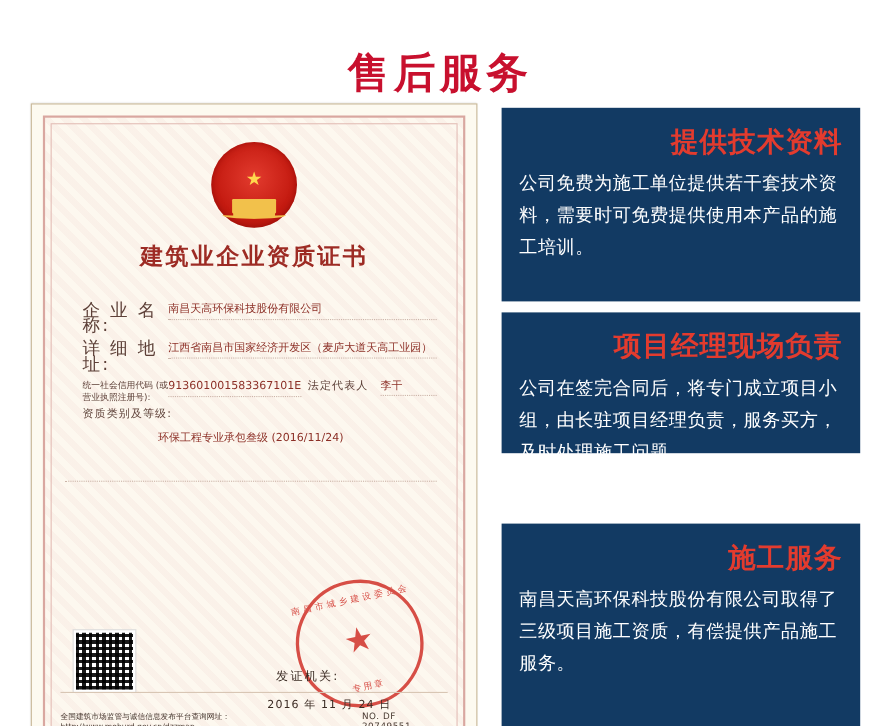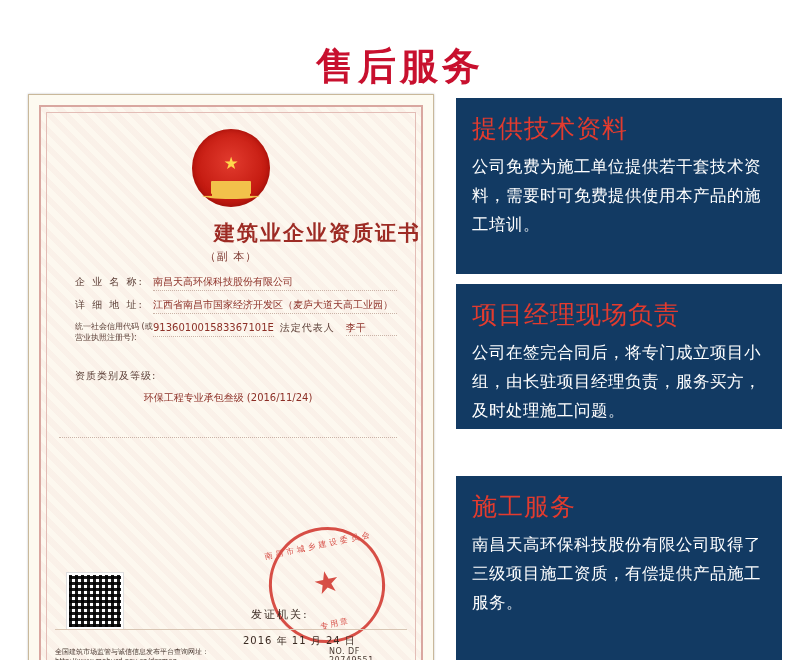--- a/index.html
+++ b/index.html
@@ -102,21 +102,21 @@
     width: 58px;
     height: 4px;
     border-bottom: 3px solid #f2c14b;
     border-radius: 0 0 50% 50%;
   }
 
   .cert-title {
     position: absolute;
     left: 0; right: 0;
     top: 112px;
-    text-align: right;
+    text-align: center;
     font-size: 21px;
     font-weight: bold;
     letter-spacing: 2px;
     color: #9d2b24;
     font-family: Liberation Sans, sans-serif;
   }
   .cert-subtitle {
     position: absolute;
     left: 0; right: 0;
     top: 142px;
@@ -138,21 +138,21 @@
     display: flex;
     align-items: flex-start;
     margin-bottom: 7px;
     line-height: 14px;
   }
   .flabel {
     width: 78px;
     flex: 0 0 78px;
     color: #5d4038;
     letter-spacing: 2px;
-    font-size: 10px;
+    font-size: 16px;
   }
   .flabel.two-line {
     line-height: 11px;
     font-size: 8px;
     letter-spacing: 0;
   }
   .fvalue {
     flex: 1;
     color: #8c2f26;
     border-bottom: 1px dotted #cbb4a8;
@@ -297,28 +297,28 @@
   .panel {
     position: absolute;
     left: 456px;
     width: 326px;
     background: #123a63;
     color: #ffffff;
     box-sizing: border-box;
     padding: 14px 16px 16px 16px;
   }
   .panel-1 { top: 62px;  height: 176px; }
-  .panel-2 { top: 248px; height: 145px; }
+  .panel-2 { top: 248px; height: 128px; }
   .panel-3 { top: 440px; height: 190px; }
   .panel-head {
     color: #e33b2e;
     font-size: 25px;
-    font-weight: normal;
-    letter-spacing: 1px;
-    text-align: left;
+    font-weight: bold;
+    letter-spacing: 1px;
+    text-align: right;
     line-height: 34px;
     margin-bottom: 6px;
   }
   .panel-body {
     font-size: 16.5px;
     line-height: 29px;
     letter-spacing: .5px;
     color: #ffffff;
   }
 </style>
@@ -332,21 +332,20 @@
   <div class="cert-wrap">
     <div class="cert-inner">
 
       <div class="emblem">
         <div class="star">★</div>
         <div class="ears"></div>
         <div class="gate"></div>
       </div>
 
       <div class="cert-title">建筑业企业资质证书</div>
-      <div class="cert-subtitle">（副 本）</div>
 
       <div class="fields">
 
         <div class="frow">
           <div class="flabel">企 业 名 称:</div>
           <div class="fvalue">南昌天高环保科技股份有限公司</div>
         </div>
 
         <div class="frow">
           <div class="flabel">详 细 地 址:</div>

